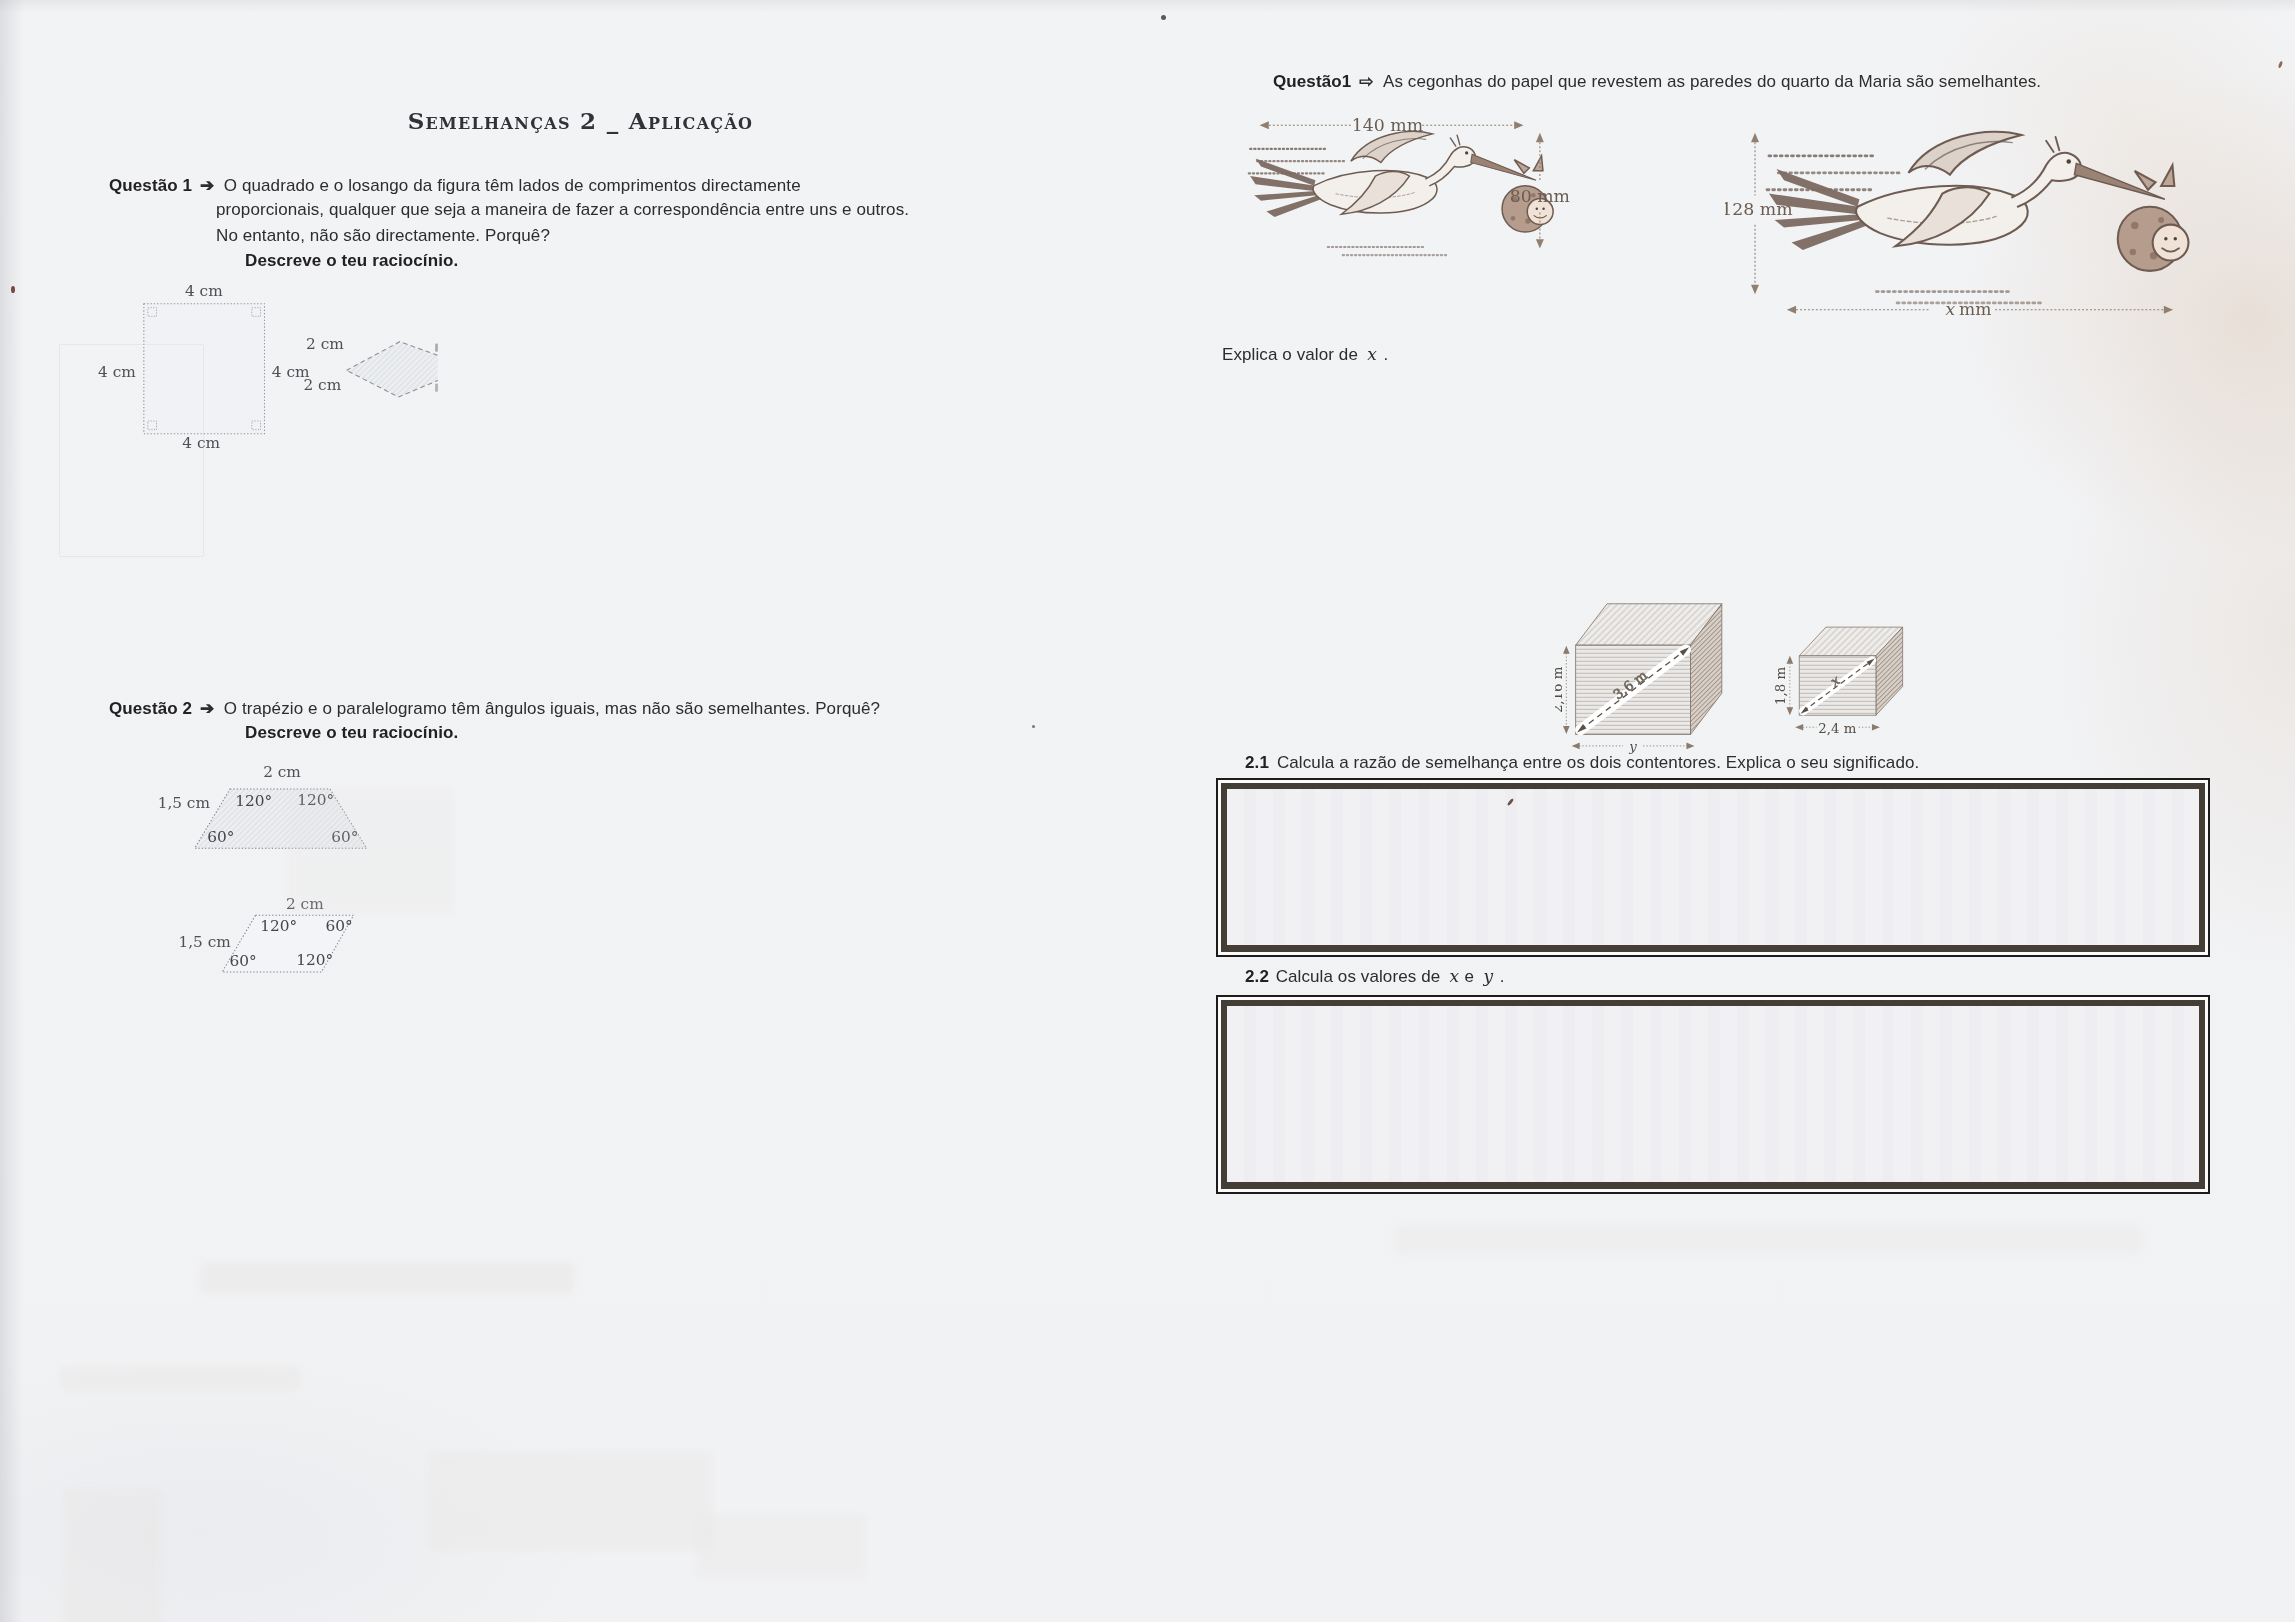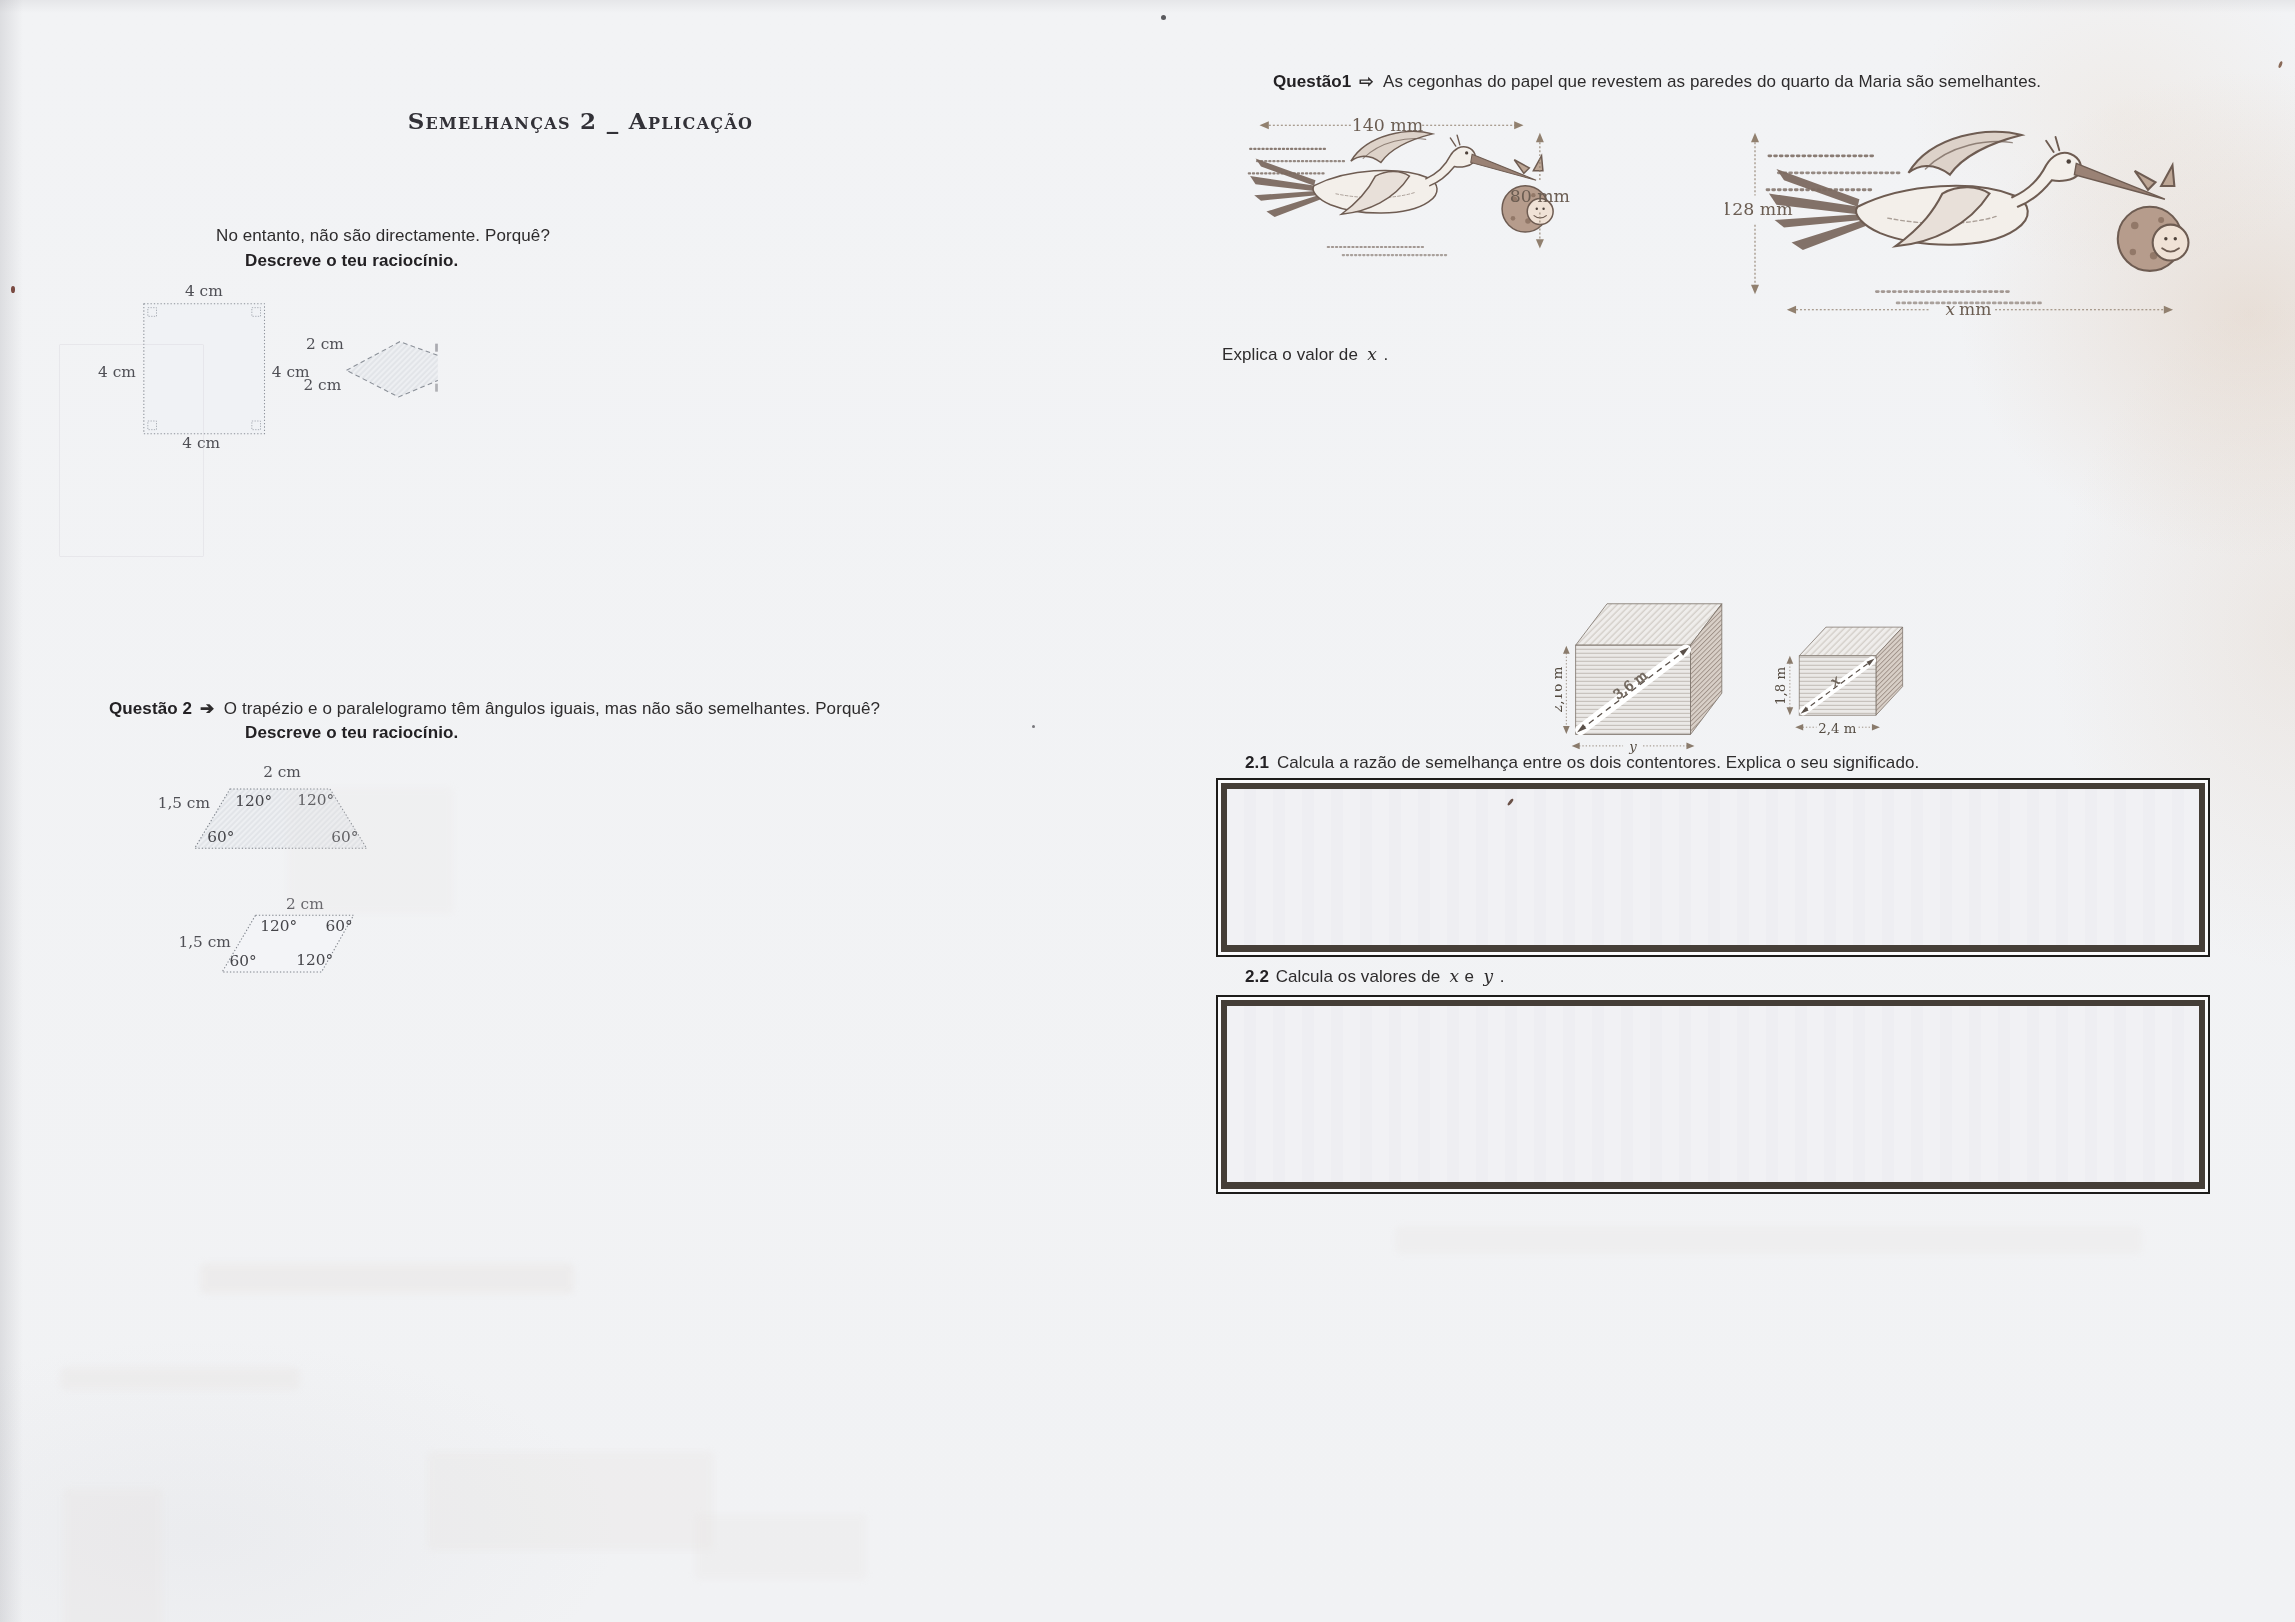--- a/index.html
+++ b/index.html
@@ -107,20 +107,24 @@
         <circle cx="430" cy="130" r="19" fill="#f0e2d6"></circle>
         <path d="M421,136 Q430,143 439,136" stroke-width="1.8"></path>
         <circle cx="425" cy="126" r="1.8" fill="#4e423b" stroke="none"></circle>
         <circle cx="435" cy="126" r="1.8" fill="#4e423b" stroke="none"></circle>
       </g>
     </defs>
   </svg>
 
   <div class="title">Semelhanças 2 _ Aplicação</div>
 
+  <div class="line" style="left:109px;top:175px">
+    <span class="qlabel">Questão 1</span><span class="qarrow">➔</span><span>O quadrado e o losango da figura têm lados de comprimentos directamente</span>
+  </div>
+  <div class="line" style="left:216px;top:200px">proporcionais, qualquer que seja a maneira de fazer a correspondência entre uns e outros.</div>
   <div class="line" style="left:216px;top:226px">No entanto, não são directamente. Porquê?</div>
   <div class="line boldline" style="left:245px;top:251px">Descreve o teu raciocínio.</div>
 
   <svg class="abs" style="left:93px;top:277px" width="387" height="180" viewBox="0 0 580 270">
     <rect x="76" y="40" width="181" height="195" fill="#f0f2f5" stroke="#8f949c" stroke-width="1.6" stroke-dasharray="2 3"></rect>
     <g stroke="#9aa0a8" stroke-width="1.2" fill="none" stroke-dasharray="2 2">
       <rect x="82" y="46" width="13" height="13"></rect>
         <rect x="238" y="46" width="13" height="13"></rect>
       <rect x="82" y="216" width="13" height="13"></rect>
         <rect x="238" y="216" width="13" height="13"></rect>

